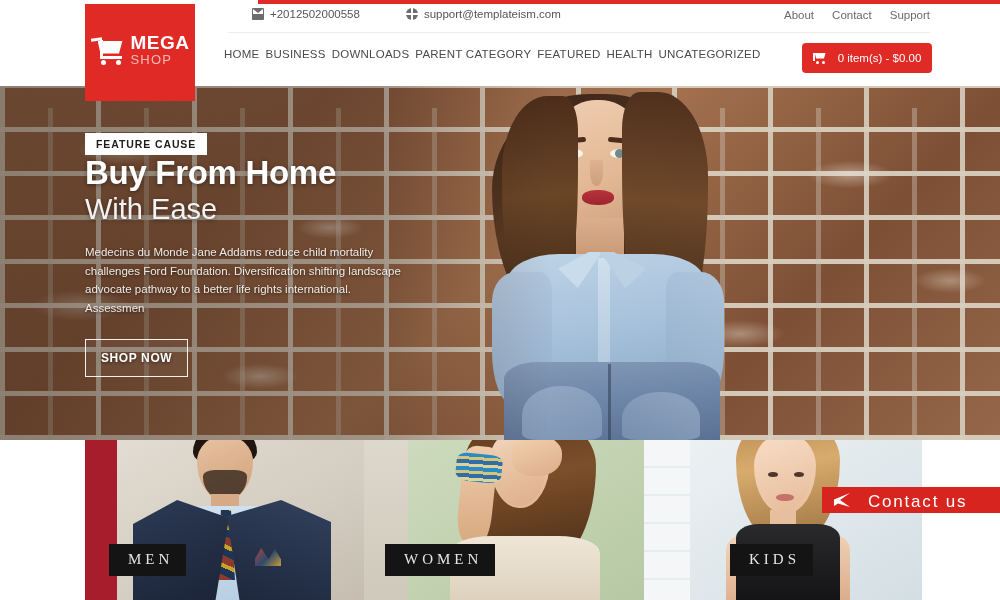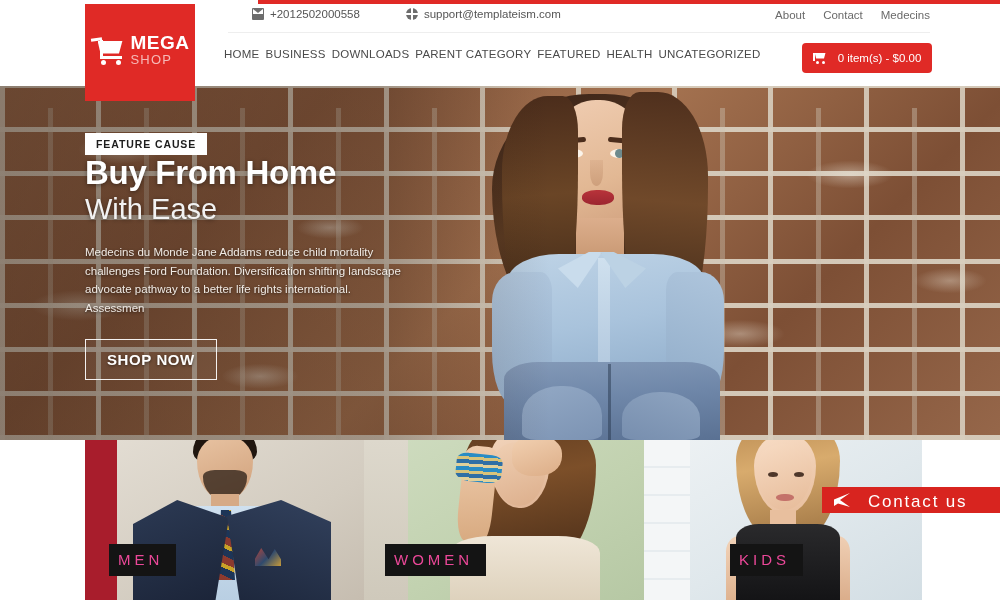--- a/index.html
+++ b/index.html
@@ -256,39 +256,40 @@
   .hero-h2 {
     color: #f2f2f2; font-size: 29px; font-weight: 300; line-height: 1.15; margin-top: 2px;
     text-shadow: 0 1px 4px rgba(0,0,0,0.45);
   }
   .hero-p {
     margin-top: 17px; color: #f0eae4; font-size: 11.5px; line-height: 1.62; width: 322px;
     text-shadow: 0 1px 3px rgba(0,0,0,0.6);
   }
   .shop-btn {
     margin-top: 22px; display: inline-block; border: 1px solid rgba(255,255,255,0.92);
-    color: #ffffff; font-size: 15px; font-weight: bold; letter-spacing: 0.6px;
-    padding: 11px 21px; cursor: pointer; background: rgba(255,255,255,0.04);
+    color: #ffffff; font-size: 12px; font-weight: bold; letter-spacing: 0.6px;
+    padding: 11px 15px; cursor: pointer; background: rgba(255,255,255,0.04);
     text-shadow: 0 1px 3px rgba(0,0,0,0.5);
   }
 
   
   .tiles {
     position: absolute; left: 85px; top: 440px; width: 837px; height: 160px;
     display: flex; z-index: 5; overflow: hidden; background: #fff;
   }
   .tile { position: relative; height: 160px; overflow: hidden; cursor: pointer; }
   .tile-men   { width: 279px; }
   .tile-women { width: 280px; }
   .tile-kids  { width: 278px; }
   .tile-label {
     position: absolute; left: 24px; bottom: 24px;
-    background: #141414; color: #ec4899;
-    font-size: 15px; letter-spacing: 4px; padding: 7px 13px 8px 9px;
+    background: #141414; color: #e5e5e5;
+    font-size: 15px; letter-spacing: 4px; padding: 7px 13px 8px 19px;
     z-index: 4;
+    font-family: Liberation Serif, serif;
   }
   .tile-kids .tile-label { left: 86px; }
   .tile-women .tile-label { left: 21px; }
 
   
   .men-stripe { position: absolute; left: 0; top: 0; width: 32px; height: 160px; background: #a81d2c; }
   .men-bg { position: absolute; left: 32px; top: 0; width: 247px; height: 160px;
     background: linear-gradient(150deg, #e2dcd2 0%, #d3ccc0 60%, #c6bdb0 100%); }
   .men-head {
     position: absolute; left: 112px; top: -4px; width: 56px; height: 64px;
@@ -460,21 +461,21 @@
           <span>+2012502000558</span>
         </span>
         <span class="contact-item">
           <span class="ico ico-globe"></span>
           <span>support@templateism.com</span>
         </span>
       </div>
       <div class="topbar-right">
         <a>About</a>
         <a>Contact</a>
-        <a>Medecins</a>
+        <a>Support</a>
       </div>
     </div>
 
     <div class="divider"></div>
 
     <nav class="nav">
       <a>HOME</a>
       <a>BUSINESS</a>
       <a>DOWNLOADS</a>
       <a>PARENT CATEGORY</a>

